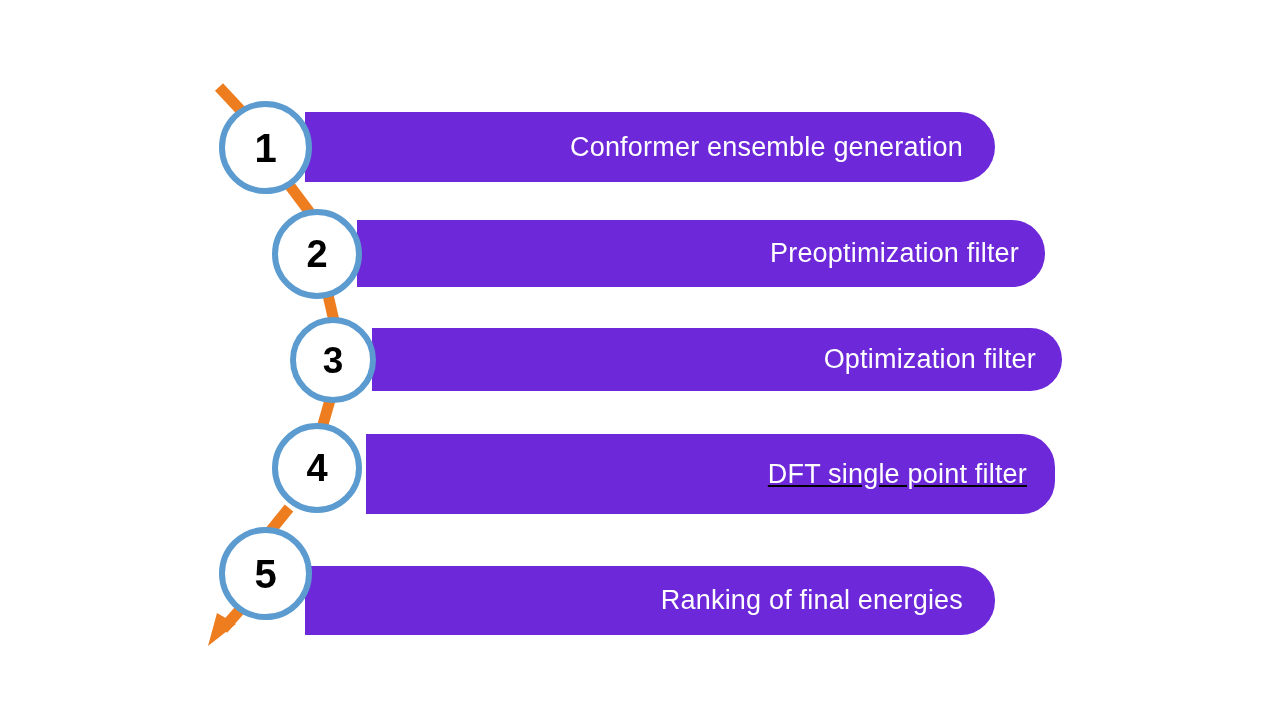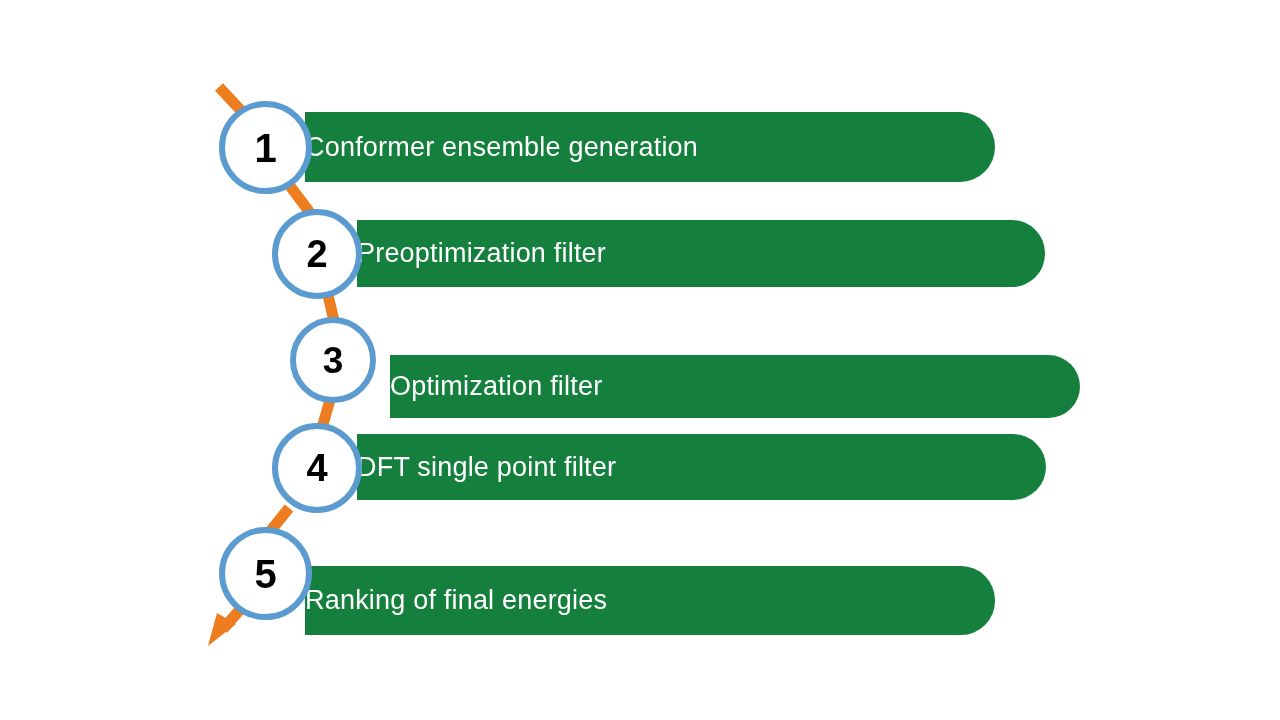--- a/index.html
+++ b/index.html
@@ -25,24 +25,24 @@
     top: 0;
     width: 1280px;
     height: 720px;
     pointer-events: none;
   }
   .step {
     position: absolute;
   }
   .step-bar {
     position: absolute;
-    background: #15803d;
+    background: #6d28d9;
     display: flex;
     align-items: center;
-    justify-content: flex-start;
+    justify-content: flex-end;
     box-sizing: border-box;
   }
   .step-label {
     color: #ffffff;
     font-family: "Liberation Sans", sans-serif;
     font-size: 27px;
     font-weight: 400;
     letter-spacing: 0.2px;
     white-space: nowrap;
     line-height: 1;
@@ -68,26 +68,26 @@
   .s1 .step-bar { left: 305px; top: 112px; width: 690px; height: 70px; border-radius: 0 35px 35px 0; }
   .s1 .step-circle { left: 219px; top: 101px; width: 93px; height: 93px; }
   .s1 .step-number { font-size: 40px; }
   .s1 .step-label { padding-right: 32px; }
 
   .s2 .step-bar { left: 357px; top: 220px; width: 688px; height: 67px; border-radius: 0 33px 33px 0; }
   .s2 .step-circle { left: 272px; top: 209px; width: 90px; height: 90px; }
   .s2 .step-number { font-size: 38px; }
   .s2 .step-label { padding-right: 26px; }
 
-  .s3 .step-bar { left: 390px; top: 328px; width: 690px; height: 63px; border-radius: 0 32px 32px 0; margin-top: 27px; }
+  .s3 .step-bar { left: 372px; top: 328px; width: 690px; height: 63px; border-radius: 0 32px 32px 0; }
   .s3 .step-circle { left: 290px; top: 317px; width: 86px; height: 86px; }
   .s3 .step-number { font-size: 37px; }
   .s3 .step-label { padding-right: 26px; }
 
-  .s4 .step-bar { left: 357px; top: 434px; width: 689px; height: 66px; border-radius: 0 33px 33px 0; }
+  .s4 .step-bar { left: 366px; top: 434px; width: 689px; height: 80px; border-radius: 0 33px 33px 0; text-decoration: underline; }
   .s4 .step-circle { left: 272px; top: 423px; width: 90px; height: 90px; }
   .s4 .step-number { font-size: 38px; }
   .s4 .step-label { padding-right: 28px; }
 
   .s5 .step-bar { left: 305px; top: 566px; width: 690px; height: 69px; border-radius: 0 34px 34px 0; }
   .s5 .step-circle { left: 219px; top: 527px; width: 93px; height: 93px; }
   .s5 .step-number { font-size: 40px; }
   .s5 .step-label { padding-right: 32px; }
 </style>
 </head>

